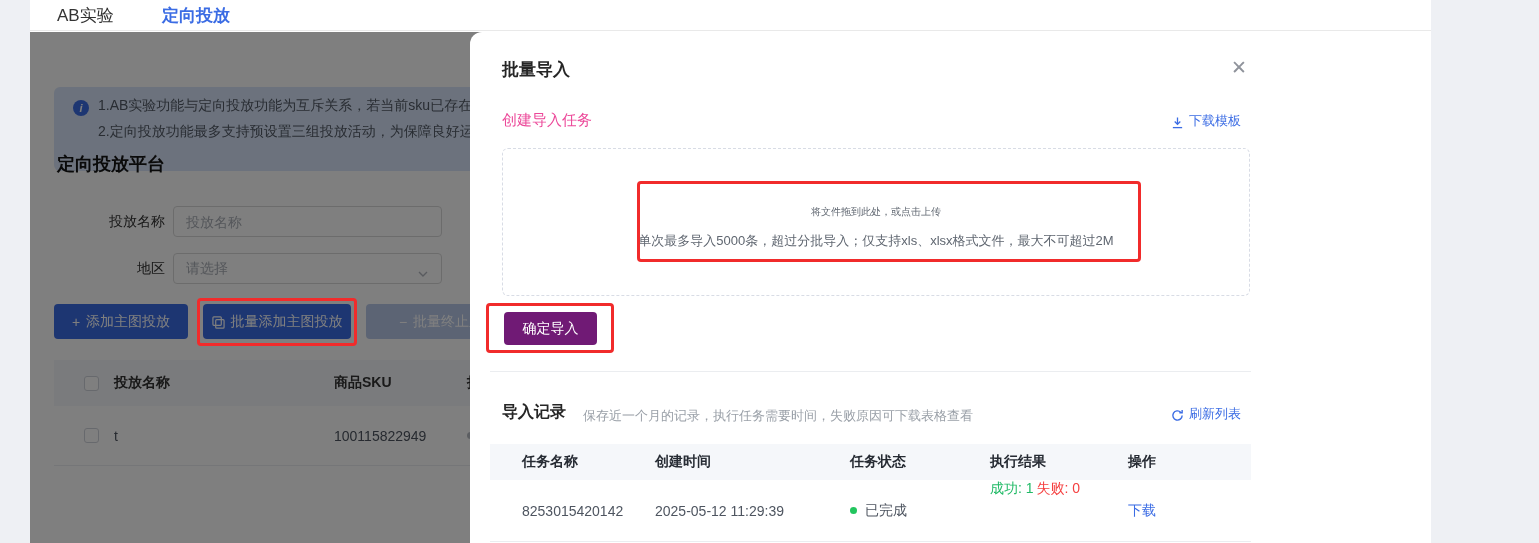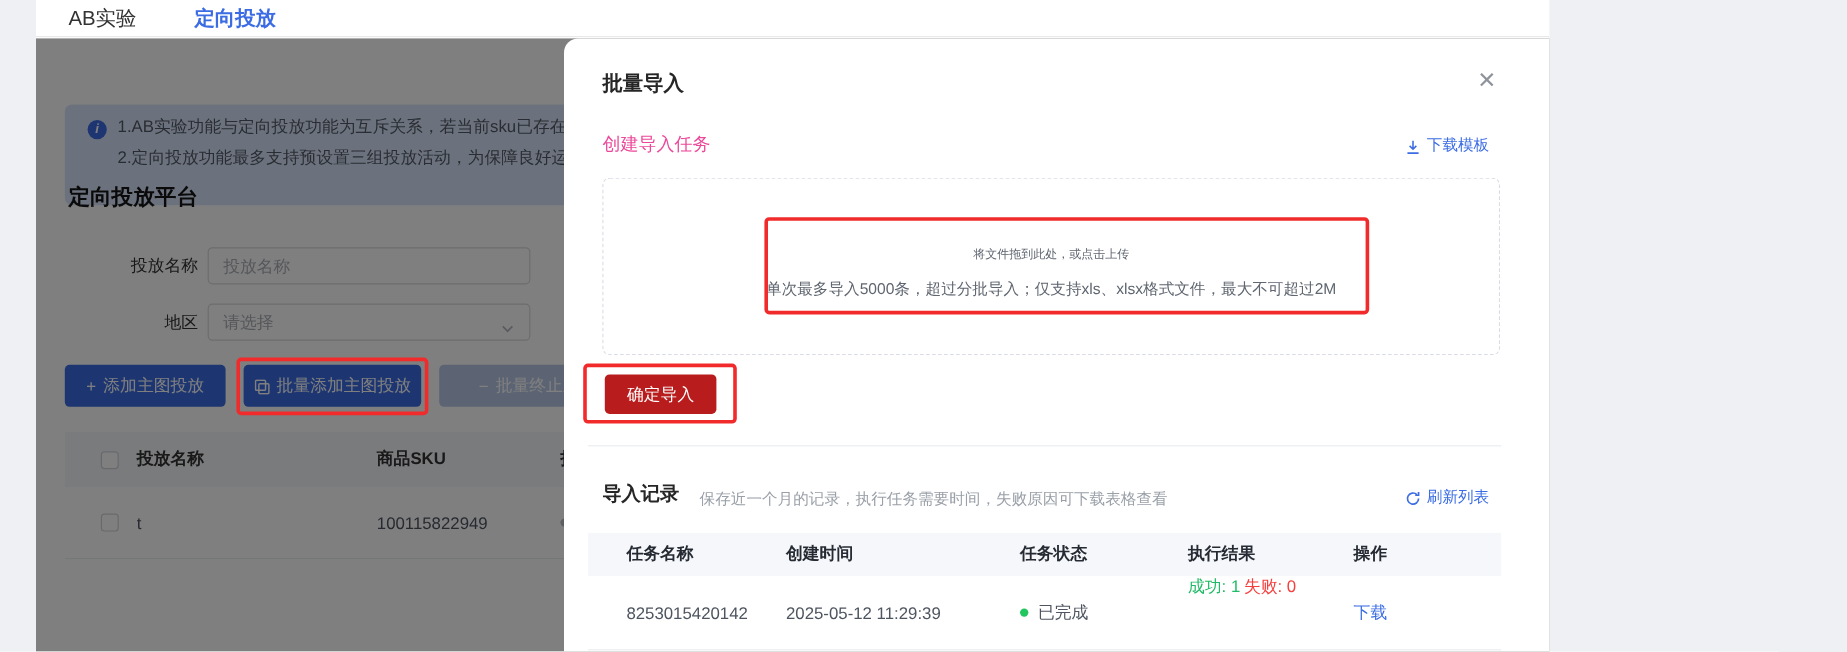--- a/index.html
+++ b/index.html
@@ -1,20 +1,20 @@
 <!DOCTYPE html>
 <html><head>
 <meta charset="utf-8">
 <style>
   * { margin:0; padding:0; box-sizing:border-box; }
   html,body { width:1539px; height:543px; overflow:hidden;
     font-family:"Liberation Sans","DejaVu Sans",sans-serif; }
   body { background:#eef0f4; position:relative; }
 
-  .app { position:absolute; left:30px; top:0; width:1261px; height:543px; background:#fff; }
+  .app { position:absolute; left:30px; top:0; width:1401px; height:543px; background:#fff; }
 
   
   .tabbar { position:relative; height:31px; background:#fff; border-bottom:1px solid #e9e9e9; }
   .tab { position:absolute; top:4px; font-size:17px; color:#333; cursor:pointer; }
   .tab-ab { left:27px; }
   .tab-targeted { left:132px; color:#3b6ce4; font-weight:bold; }
 
   
   .content { position:absolute; left:0; top:32px; width:1261px; height:511px; background:#fff; }
 
@@ -51,21 +51,21 @@
   .ltable { position:absolute; left:24px; top:328px; width:1000px; }
   .lt-head { position:relative; height:46px; background:#f5f7fa; }
   .lt-row { position:relative; height:60px; background:#fff; border-bottom:1px solid #ebedf0; }
   .lt-cell { position:absolute; top:0; height:100%; display:flex; align-items:center;
     font-size:14px; color:#333; }
   .lt-head .lt-cell { font-weight:bold; }
   .lt-row .lt-cell { color:#4e5560; }
   .ck { width:15px; height:15px; border:1px solid #cfd3da; border-radius:3px; background:#fff; cursor:pointer; }
   .c-check { left:30px; }
   .c-name { left:60px; }
-  .c-sku { left:260px; }
+  .c-sku { left:280px; }
   .c-status { left:413px; }
   .dot { display:inline-block; width:7px; height:7px; border-radius:50%; margin-right:8px; }
   .dot-gray { background:#b9bdc4; }
   .dot-green { background:#22c55e; }
 
   
   .overlay { position:absolute; inset:0; background:rgba(0,0,0,0.5); z-index:5; }
 
   
   .drawer { position:absolute; left:440px; top:0; width:821px; height:511px; background:#fff;
@@ -76,21 +76,21 @@
   .section-title { position:absolute; left:32px; top:79px; font-size:15px; color:#ec4899; }
   .link { color:#3b6ce4; font-size:13px; cursor:pointer; display:inline-flex; align-items:center; gap:5px; }
   .dl-template { position:absolute; right:50px; top:80px; }
 
   .upload-box { position:absolute; left:32px; top:116px; width:748px; height:148px;
     border:1px dashed #d8dce5; border-radius:6px; background:#fff; cursor:pointer; }
   .upload-l1 { position:absolute; width:100%; text-align:center; top:56px; font-size:10px; color:#5f6670; }
   .upload-l2 { position:absolute; width:100%; text-align:center; top:83px; font-size:13px; color:#5f6670; }
 
   .confirm-btn { position:absolute; left:34px; top:280px; width:93px; height:33px;
-    background:#b91c1c; color:#fff; font-size:14px; border:none; border-radius:4px; cursor:pointer; }
+    background:#701a75; color:#fff; font-size:14px; border:none; border-radius:4px; cursor:pointer; }
 
   .hr { position:absolute; left:20px; top:339px; width:761px; height:1px; background:#ebedf0; }
 
   .rec-title { position:absolute; left:32px; top:370px; font-size:16px; font-weight:bold; color:#262626; }
   .rec-note { position:absolute; left:113px; top:375px; font-size:13px; color:#9aa0a8; }
   .refresh { position:absolute; right:50px; top:373px; }
 
   .rtable { position:absolute; left:20px; top:412px; width:761px; }
   .rt-head { position:relative; height:36px; background:#f5f7fa; }
   .rt-row { position:relative; height:62px; background:#fff; border-bottom:1px solid #ebedf0; }

